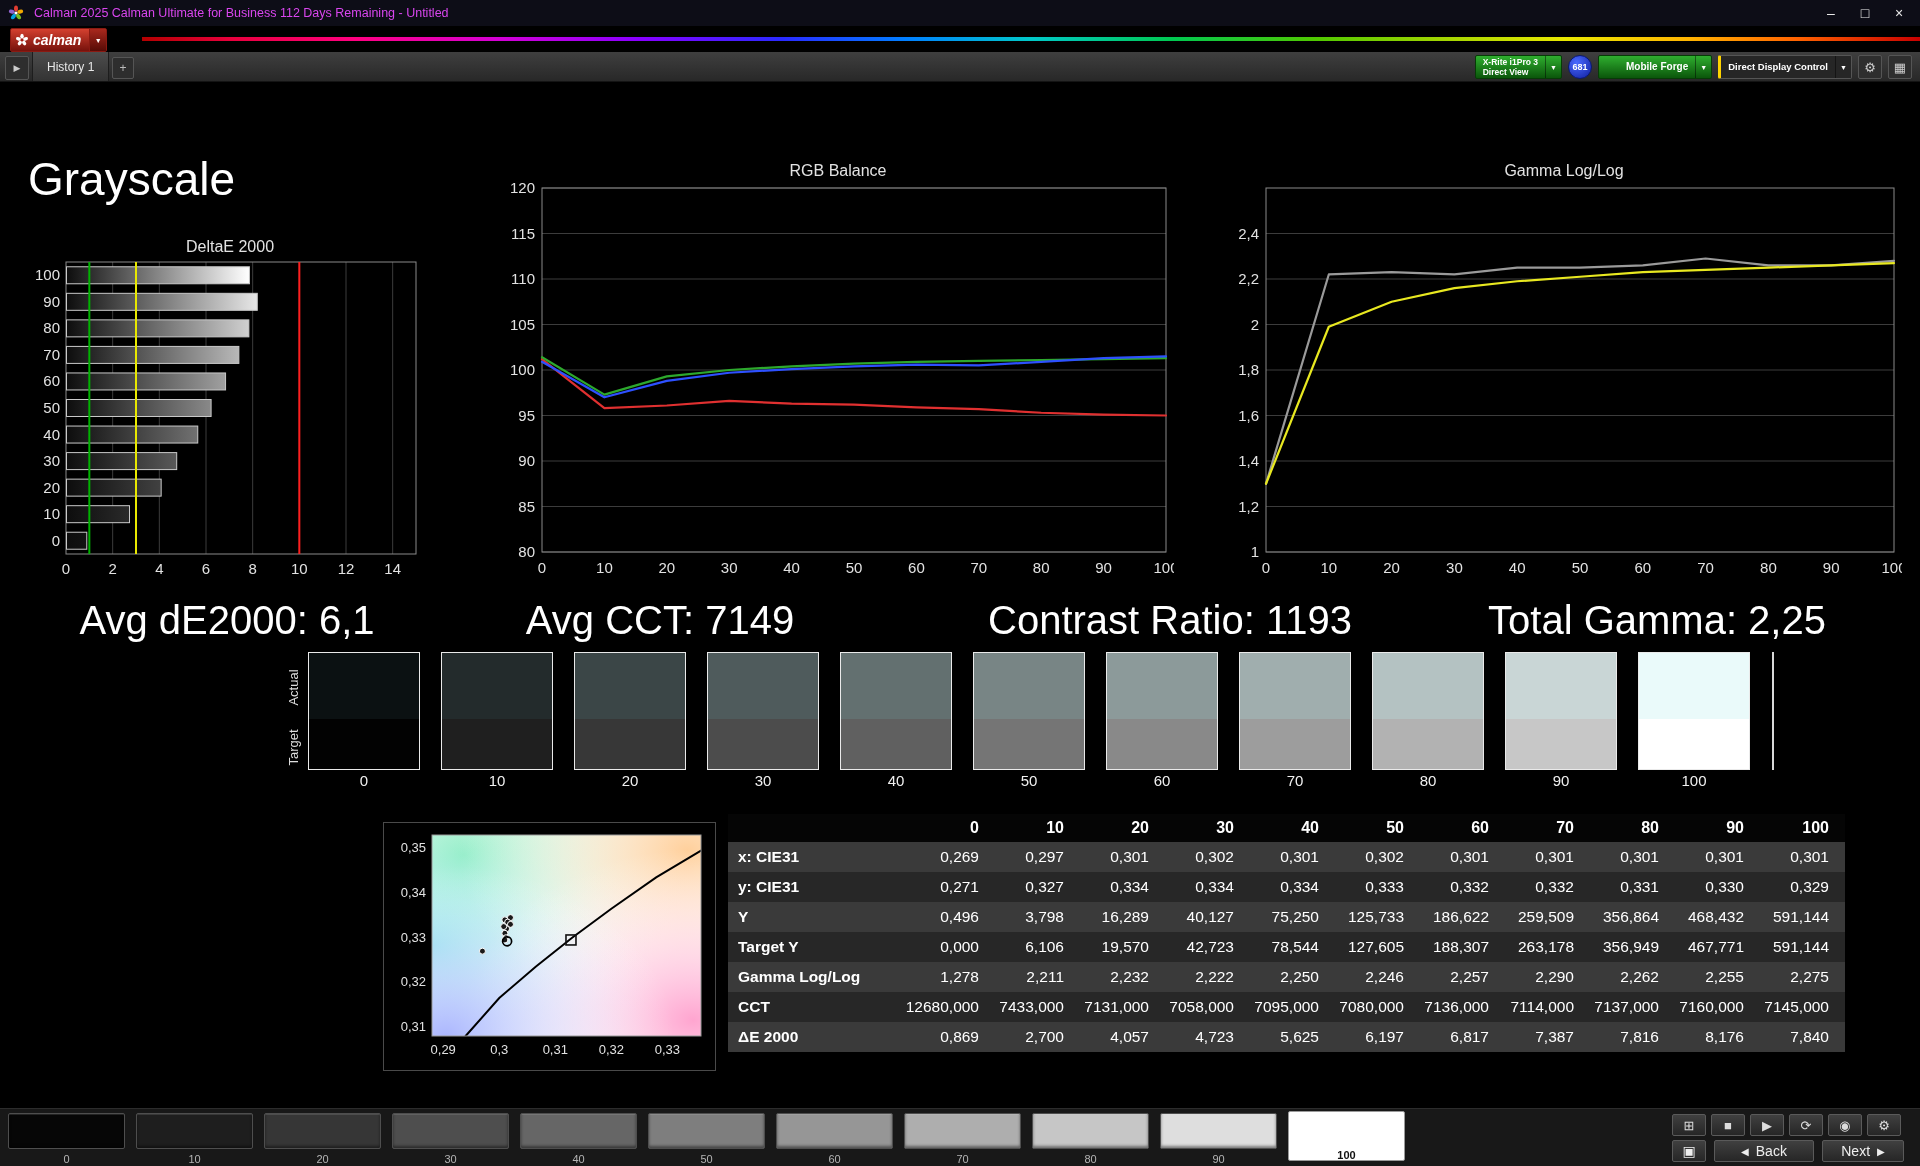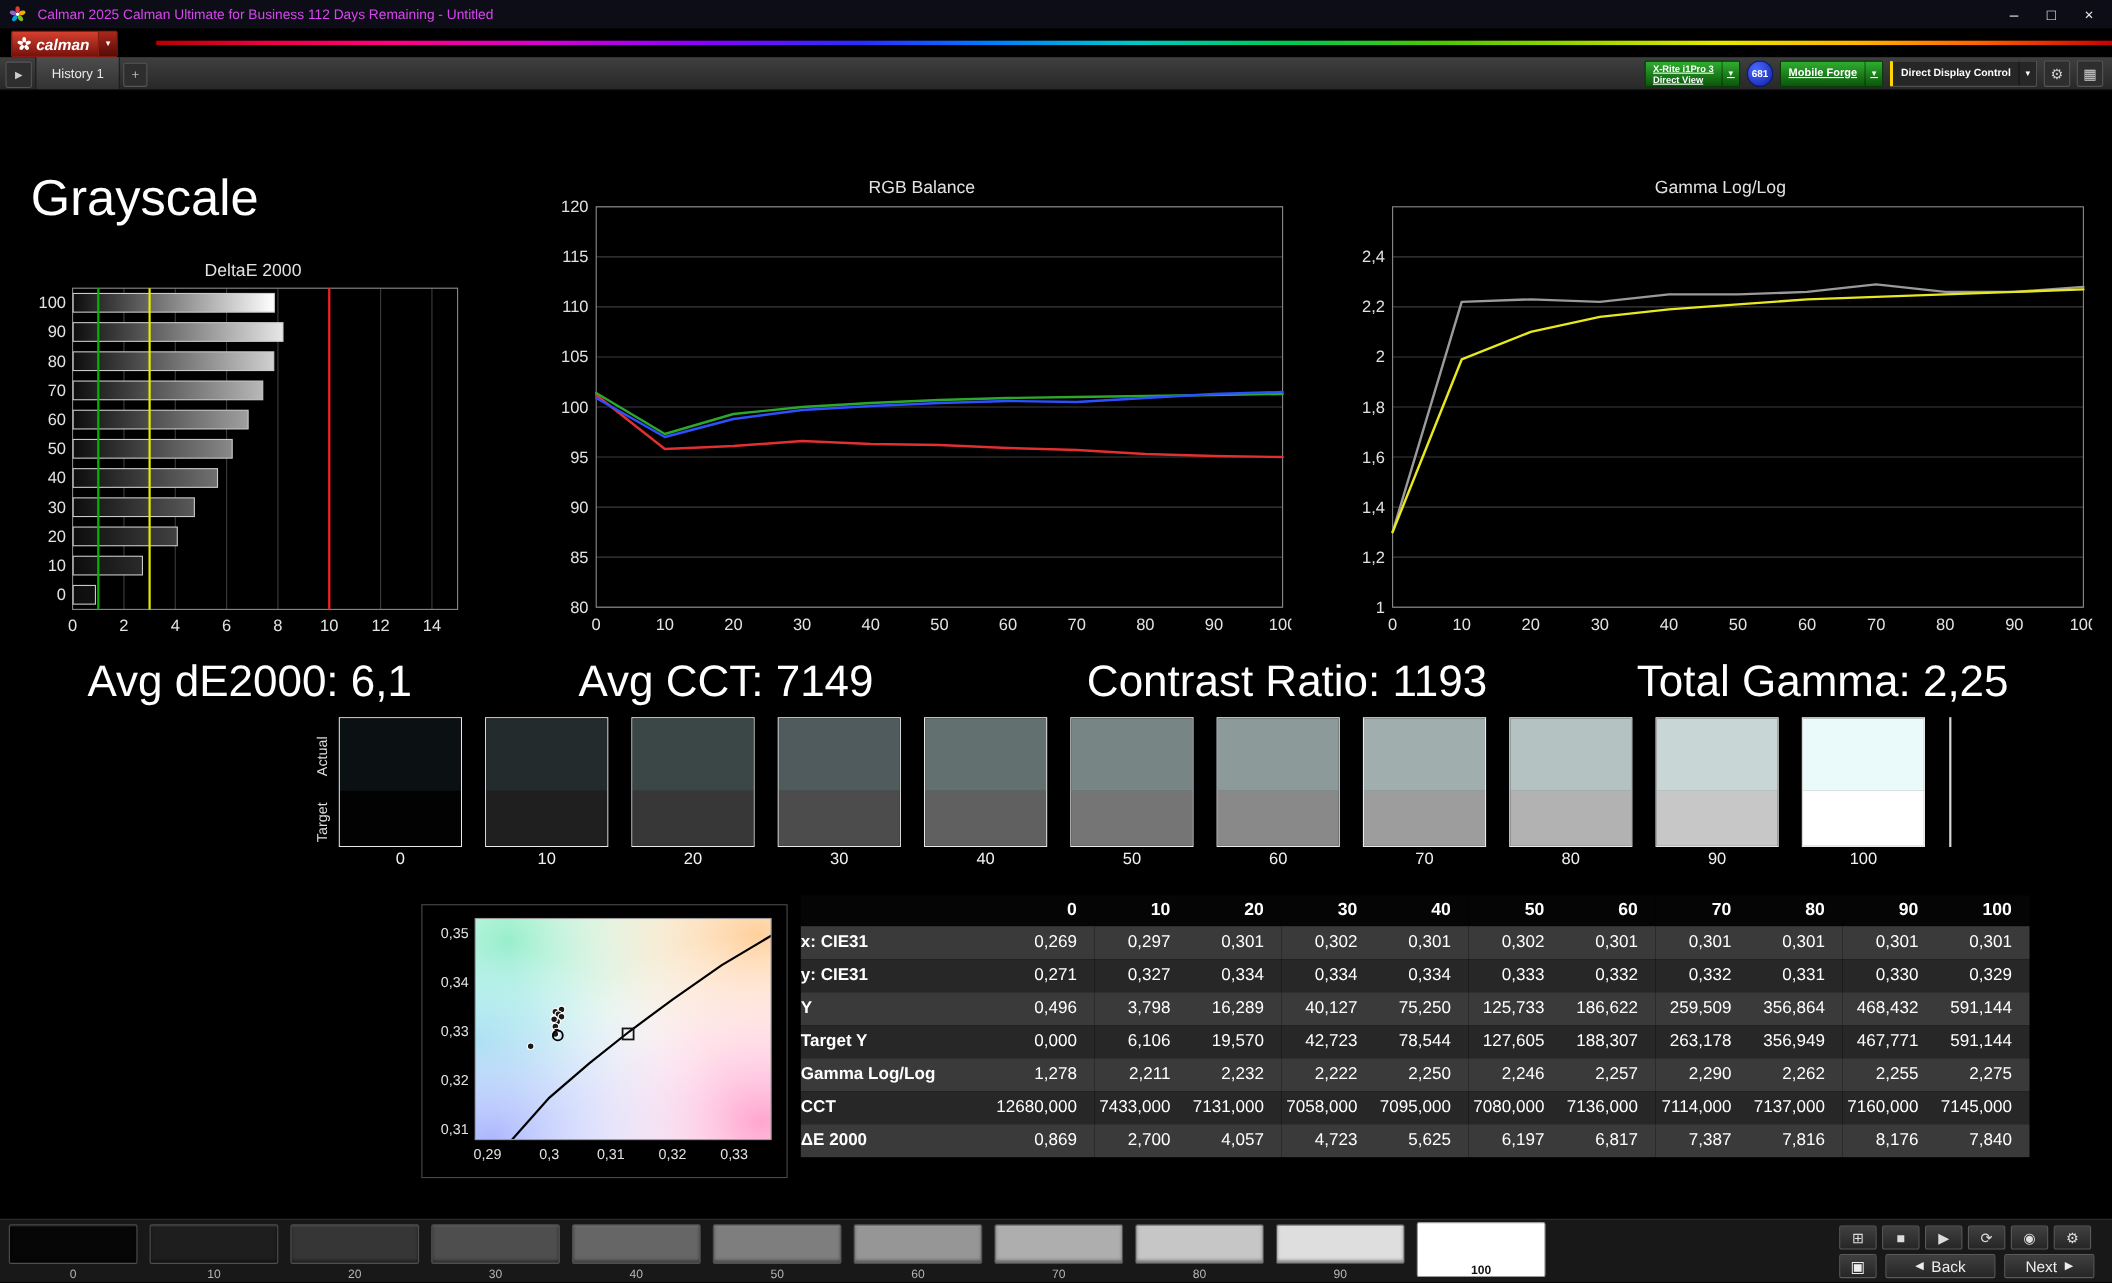--- a/index.html
+++ b/index.html
@@ -22,23 +22,23 @@
   #calman-dd{width:16px;display:flex;align-items:center;justify-content:center;font-size:7px;color:#fff;background:linear-gradient(#a8281d,#560b06);border-left:1px solid #8a1a12;}
   #rainbow{position:absolute;left:142px;right:0;top:11px;height:4px;
     background:linear-gradient(90deg,#b40000 0%,#e8003c 5%,#ff0080 12%,#d400d4 20%,#8800ff 28%,#2a2aff 36%,#0080ff 43%,#00c8c8 50%,#00c850 58%,#50c800 66%,#a0d400 73%,#e8e800 80%,#ffb400 87%,#ff6400 93%,#c80000 100%);}
 
   
   #tabbar{left:0;top:52px;width:1920px;height:30px;background:linear-gradient(#3f3f3f,#282828);border-bottom:1px solid #141414;box-sizing:border-box;}
   #history-expand{position:absolute;left:5px;top:4px;width:22px;height:22px;background:#2e2e2e;border:1px solid #555;border-radius:2px;display:flex;align-items:center;justify-content:center;font-size:9px;color:#ccc;}
   #history-tab{position:absolute;left:32px;top:0;height:29px;padding:0 14px;background:linear-gradient(#4d4d4d,#333);display:flex;align-items:center;font-size:12px;color:#e8e8e8;border-right:1px solid #1d1d1d;border-left:1px solid #1d1d1d;}
   #add-tab{position:absolute;left:112px;top:5px;width:20px;height:20px;background:#2e2e2e;border:1px solid #555;border-radius:2px;display:flex;align-items:center;justify-content:center;font-size:12px;color:#bbb;}
   #tab-right{position:absolute;right:8px;top:3px;height:24px;display:flex;align-items:center;gap:6px;}
-  .green-btn{display:flex;height:24px;background:linear-gradient(#2fae2f,#0b560b);border:1px solid #063c06;border-radius:2px;color:#fff;box-sizing:border-box;text-decoration:underline;}
+  .green-btn{display:flex;height:24px;background:linear-gradient(#2fae2f,#0b560b);border:1px solid #063c06;border-radius:2px;color:#fff;box-sizing:border-box;}
   .green-main{padding:2px 7px;display:flex;flex-direction:column;justify-content:center;font-size:8.5px;font-weight:bold;line-height:1.2;white-space:nowrap;}
-  .green-main.one{font-size:10px;}
+  .green-main.one{font-size:10px;margin-left:20px;}
   .dd-part{width:15px;border-left:1px solid rgba(0,0,0,.45);display:flex;align-items:center;justify-content:center;font-size:7px;}
   #blue-badge{width:22px;height:22px;border-radius:50%;background:radial-gradient(circle at 35% 30%,#4a6aff,#101fa0);border:1px solid #0a1870;display:flex;align-items:center;justify-content:center;font-size:9px;font-weight:bold;color:#fff;}
   #ddc-btn{display:flex;height:24px;background:#262626;border:1px solid #555;border-left:3px solid #ffd400;border-radius:2px;color:#fff;align-items:stretch;box-sizing:border-box;}
   #ddc-btn .green-main{font-size:9.5px;align-items:flex-end;}
   .icon-btn{width:22px;height:22px;background:#2e2e2e;border:1px solid #555;border-radius:2px;color:#ccc;display:flex;align-items:center;justify-content:center;font-size:13px;}
 
   
   #page-title{left:28px;top:152px;font-size:46px;font-weight:400;color:#fff;}
 
   .chart .chart-title{text-align:center;font-size:16px;color:#e2e2e2;height:22px;line-height:22px;}
@@ -64,21 +64,21 @@
   #current-reading .cr-line{font-size:29px;line-height:34px;margin-bottom:13px;color:#fff;}
 
   
   #cie-panel{left:383px;top:822px;width:333px;height:249px;background:#000;border:1px solid #4a4a4a;box-sizing:border-box;}
 
   
   #data-table{left:728px;top:814px;display:grid;grid-template-columns:182px repeat(11,85px);}
   #data-table .th{height:28px;background:#050505;color:#fff;font-weight:bold;font-size:16px;display:flex;align-items:center;justify-content:flex-end;padding-right:16px;box-sizing:border-box;}
   #data-table .th.first{justify-content:flex-start;padding-left:10px;}
   #data-table .td{height:30px;font-size:15.5px;color:#fff;display:flex;align-items:center;justify-content:flex-end;padding-right:16px;box-sizing:border-box;}
-  #data-table .td.label{font-weight:bold;justify-content:flex-start;padding-right:4px;}
+  #data-table .td.label{font-weight:bold;justify-content:flex-start;padding-left:10px;padding-right:4px;}
   .row-a{background:#3a3a3a;}
   .row-b{background:#272727;}
 
   
   #bottom-bar{left:0;top:1108px;width:1920px;height:58px;background:#181818;border-top:1px solid #2c2c2c;box-sizing:border-box;}
   .bpatch{position:absolute;top:4px;width:117px;height:36px;border:1px solid #4e4e4e;border-radius:2px;box-sizing:border-box;box-shadow:inset 0 1px 0 rgba(255,255,255,.12),inset 0 -2px 3px rgba(0,0,0,.45);}
   .bpatch.sel{top:2px;height:50px;border:1px solid #9a9a9a;box-shadow:none;z-index:2;}
   .bpatch-label{position:absolute;top:44px;width:117px;text-align:center;font-size:11px;color:#b5b5b5;z-index:3;}
   .bpatch-label.sel{color:#111;top:40px;font-weight:bold;}
   .tool-btn{position:absolute;width:34px;height:22px;background:linear-gradient(#404040,#262626);border:1px solid #5a5a5a;border-radius:2px;color:#ddd;display:flex;align-items:center;justify-content:center;font-size:13px;box-sizing:border-box;}

